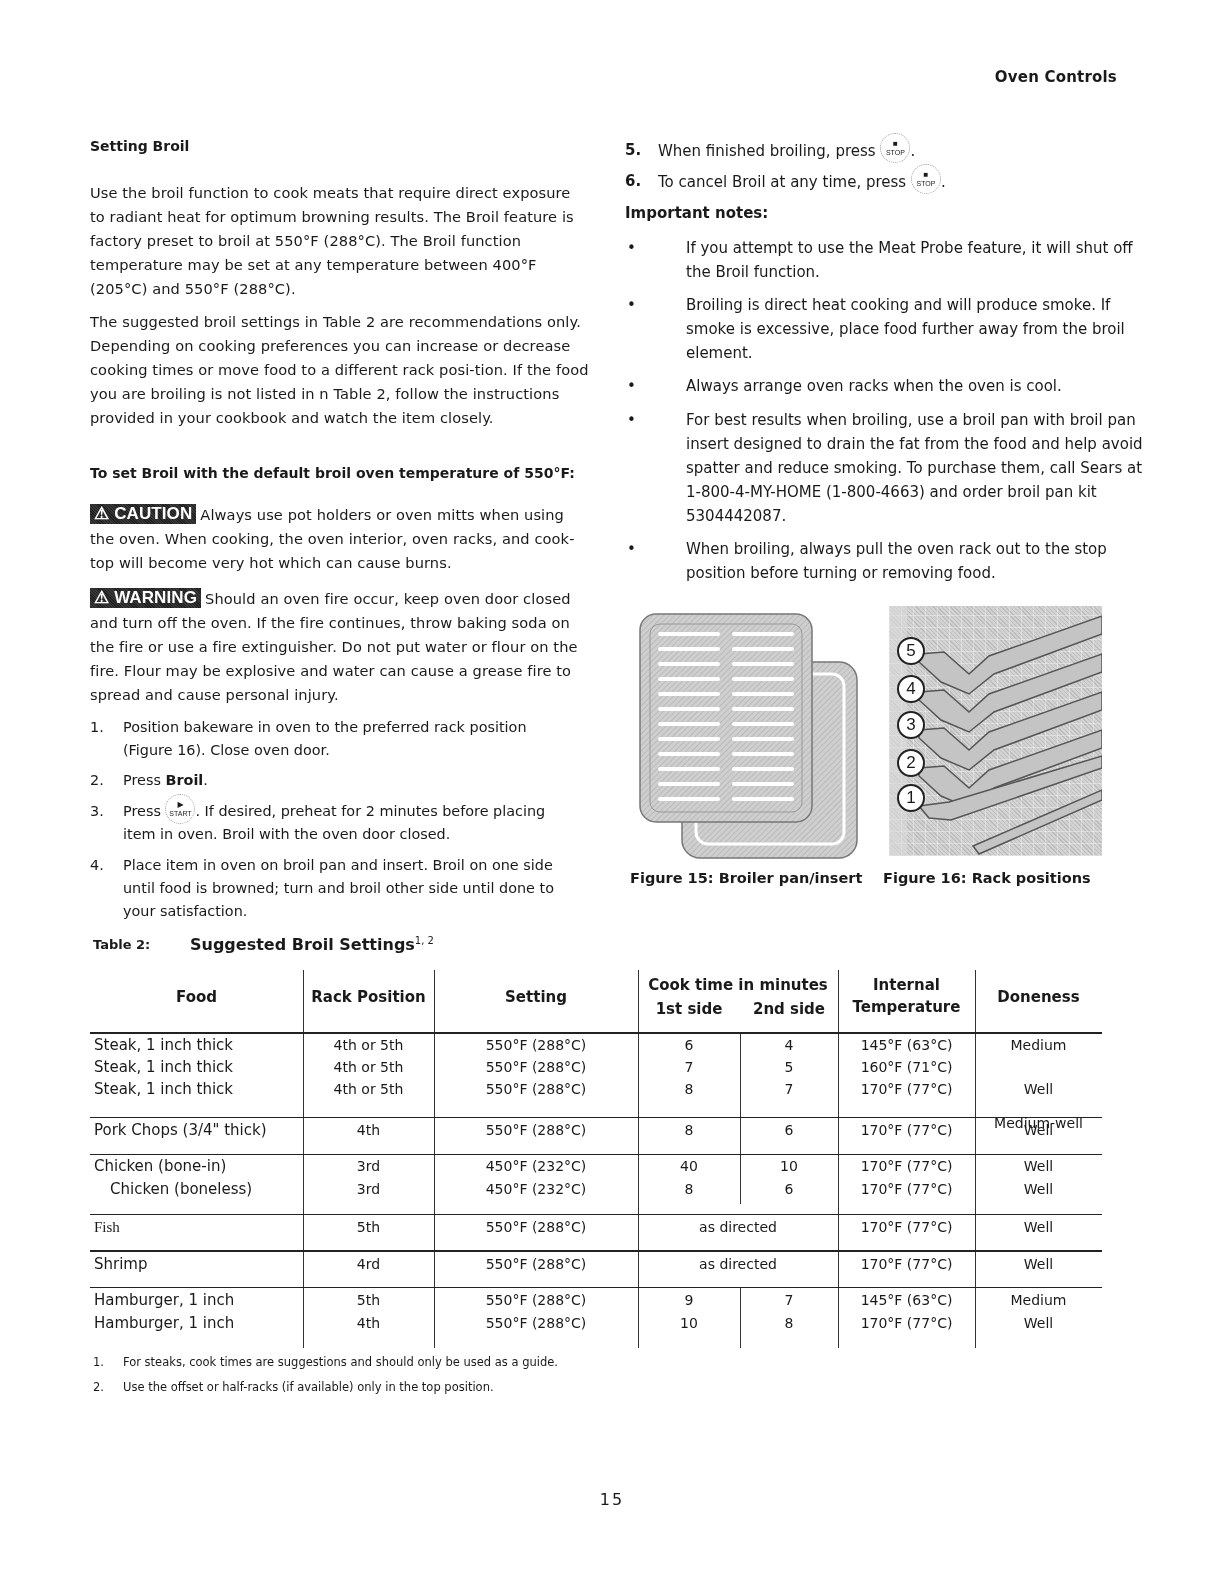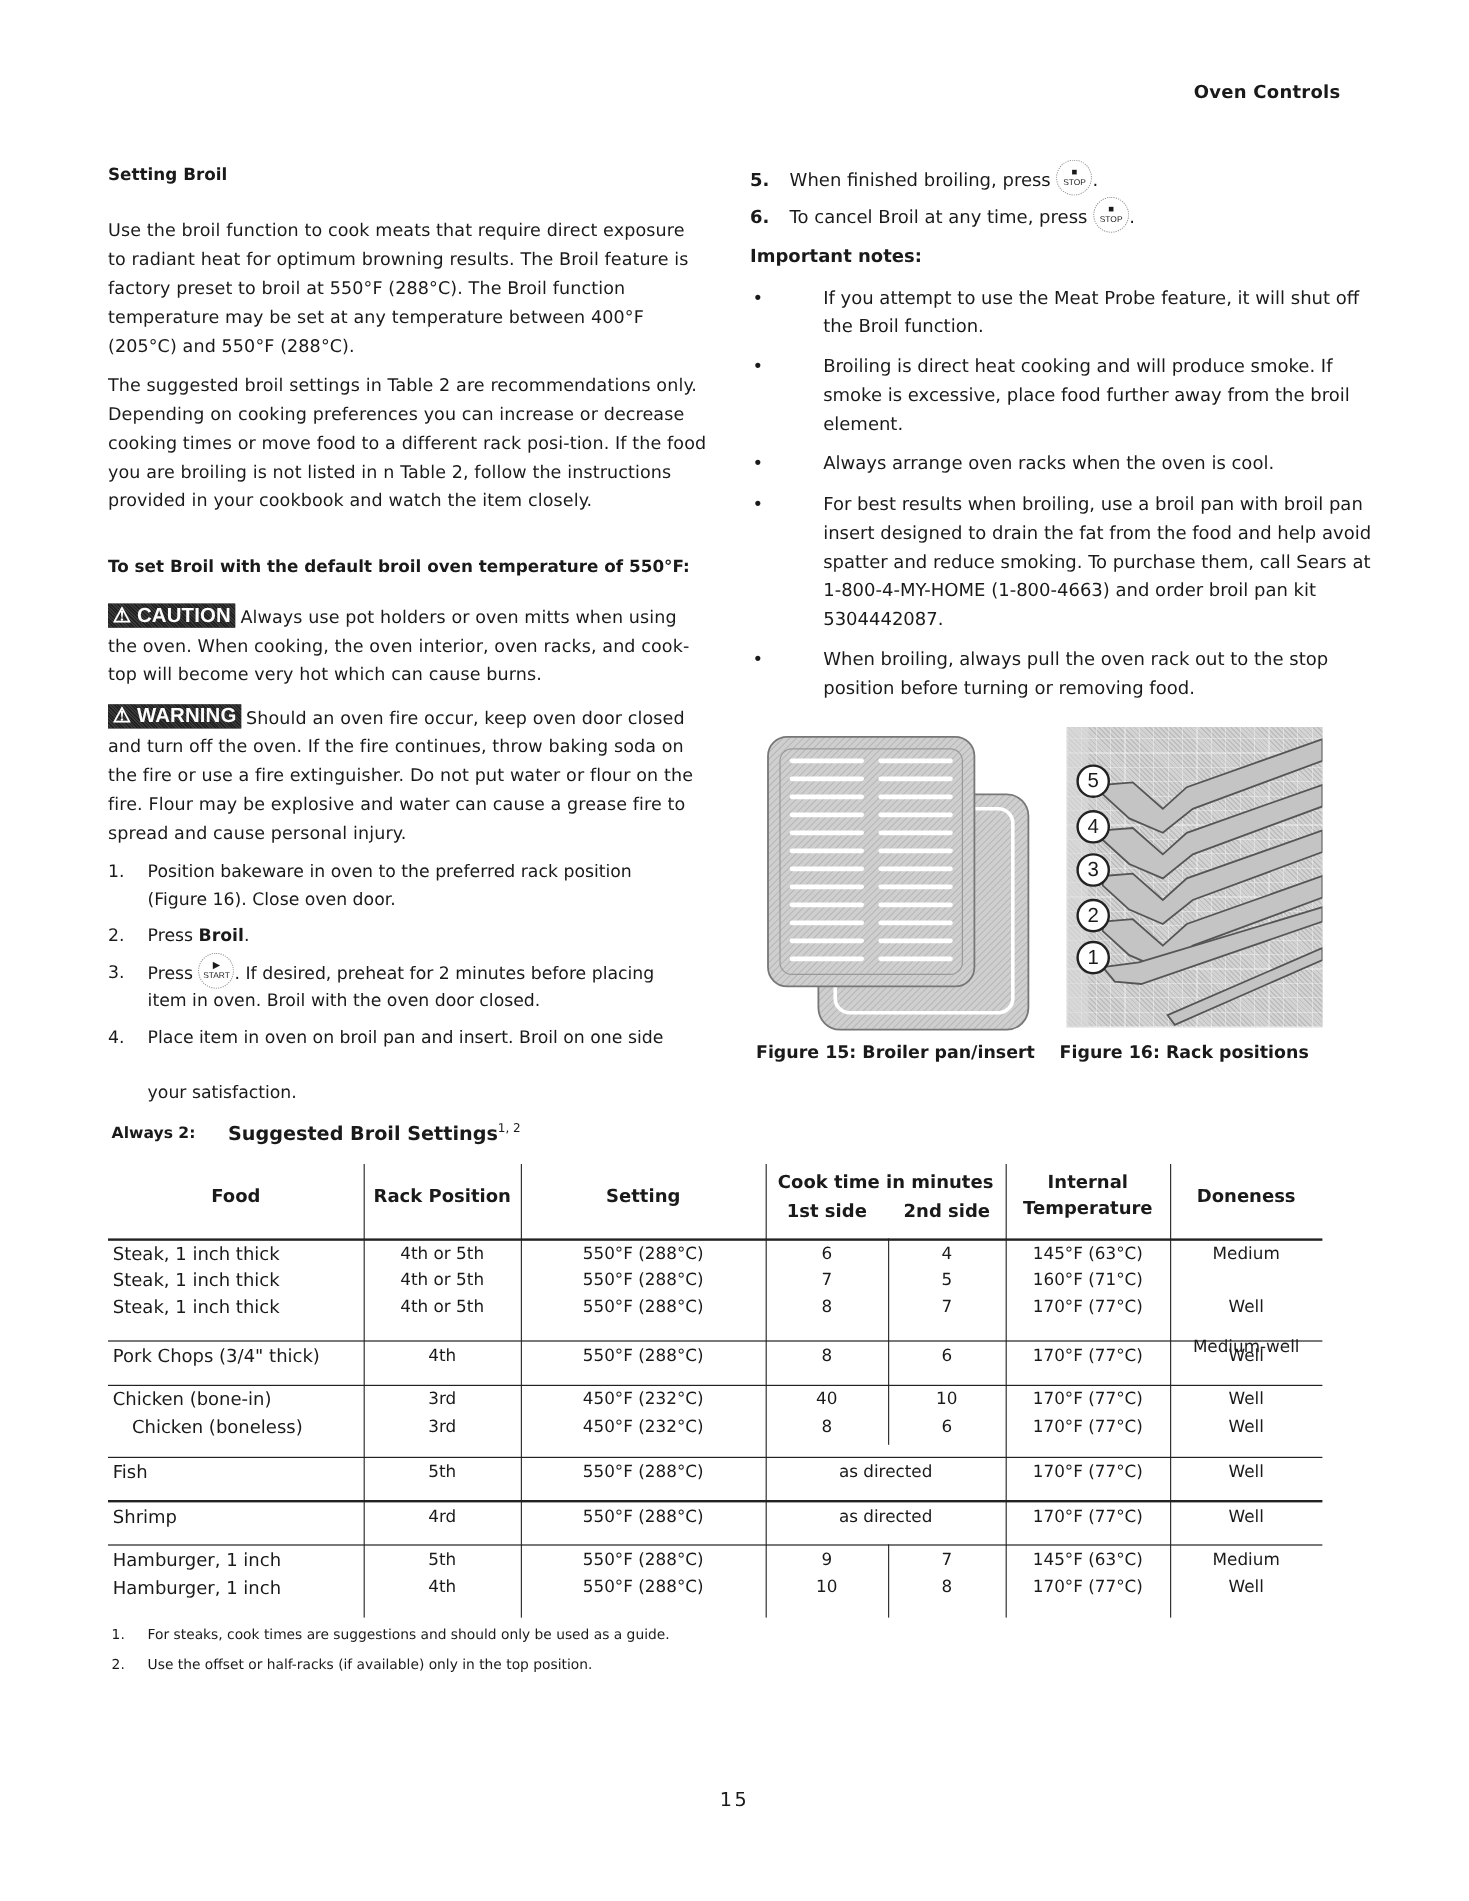--- a/index.html
+++ b/index.html
@@ -91,20 +91,21 @@
   <span class="num">3.</span>
   <span class="txt" style="white-space:nowrap;">
     <span>Press</span>
     <span class="btn-icon" style="margin-top:-6px;"><span class="glyph">▶</span><span>START</span></span><span>. If desired, preheat for 2 minutes before placing</span>
   </span>
   <span class="txt" style="top:23px; white-space:nowrap;">item in oven. Broil with the oven door closed.</span>
 </div>
 <div class="list-item" style="left:90px; top:854px; width:500px; height:69px;">
   <span class="num">4.</span>
   <span class="txt" style="white-space:nowrap;">Place item in oven on broil pan and insert. Broil on one side</span>
+  <span class="txt" style="top:23px; white-space:nowrap;">until food is browned; turn and broil other side until done to</span>
   <span class="txt" style="top:46px; white-space:nowrap;">your satisfaction.</span>
 </div>
 
 <div class="list-item" style="left:625px; top:139px; width:495px; height:24px; font-size:15px;">
   <span class="num" style="font-weight:bold;">5.</span>
   <span class="txt" style="white-space:nowrap;">
     <span>When finished broiling, press</span>
     <span class="btn-icon" style="margin-top:-6px;"><span class="glyph">■</span><span>STOP</span></span><span>.</span>
   </span>
 </div>
@@ -204,21 +205,21 @@
   </div>
   <div class="abs" style="left:8px; top:143px;">
     <div style="width:24px;height:24px;border:2px solid #222;border-radius:50%;background:#fff;text-align:center;font-size:17px;line-height:24px;font-family:'Liberation Sans',sans-serif;">2</div>
   </div>
   <div class="abs" style="left:8px; top:178px;">
     <div style="width:24px;height:24px;border:2px solid #222;border-radius:50%;background:#fff;text-align:center;font-size:17px;line-height:24px;font-family:'Liberation Sans',sans-serif;">1</div>
   </div>
 </div>
 <div class="caption" style="left:883px; top:870px;">Figure 16:  Rack positions</div>
 
-<div class="abs tcap">Always 2:</div>
+<div class="abs tcap">Table 2:</div>
 <div class="abs ttitle"><span>Suggested Broil Settings</span><sup>1, 2</sup></div>
 
 <div>
 
   <div class="vline" style="left:303px; top:970px; height:378px;"></div>
   <div class="vline" style="left:434px; top:970px; height:378px;"></div>
   <div class="vline" style="left:638px; top:970px; height:378px;"></div>
   <div class="vline" style="left:740px; top:1032px; height:172px;"></div>
   <div class="vline" style="left:740px; top:1287px; height:61px;"></div>
   <div class="vline" style="left:838px; top:970px; height:378px;"></div>
@@ -281,21 +282,21 @@
   <div class="td" style="left:975px; top:1155px; width:127px;">Well</div>
 
   <div class="td food" style="left:110px; top:1178px;">Chicken (boneless)</div>
   <div class="td" style="left:303px; top:1178px; width:131px;">3rd</div>
   <div class="td" style="left:434px; top:1178px; width:204px;">450°F (232°C)</div>
   <div class="td" style="left:638px; top:1178px; width:102px;">8</div>
   <div class="td" style="left:740px; top:1178px; width:98px;">6</div>
   <div class="td" style="left:838px; top:1178px; width:137px;">170°F (77°C)</div>
   <div class="td" style="left:975px; top:1178px; width:127px;">Well</div>
 
-  <div class="td food" style="left:94px; top:1216px;">Fish</div>
+  <div class="td food" style="left:94px; top:1216px;font-family:Liberation Serif, serif;">Fish</div>
   <div class="td" style="left:303px; top:1216px; width:131px;">5th</div>
   <div class="td" style="left:434px; top:1216px; width:204px;">550°F (288°C)</div>
   <div class="td" style="left:638px; top:1216px; width:200px;">as directed</div>
   <div class="td" style="left:838px; top:1216px; width:137px;">170°F (77°C)</div>
   <div class="td" style="left:975px; top:1216px; width:127px;">Well</div>
 
   <div class="td food" style="left:94px; top:1253px;">Shrimp</div>
   <div class="td" style="left:303px; top:1253px; width:131px;">4rd</div>
   <div class="td" style="left:434px; top:1253px; width:204px;">550°F (288°C)</div>
   <div class="td" style="left:638px; top:1253px; width:200px;">as directed</div>

